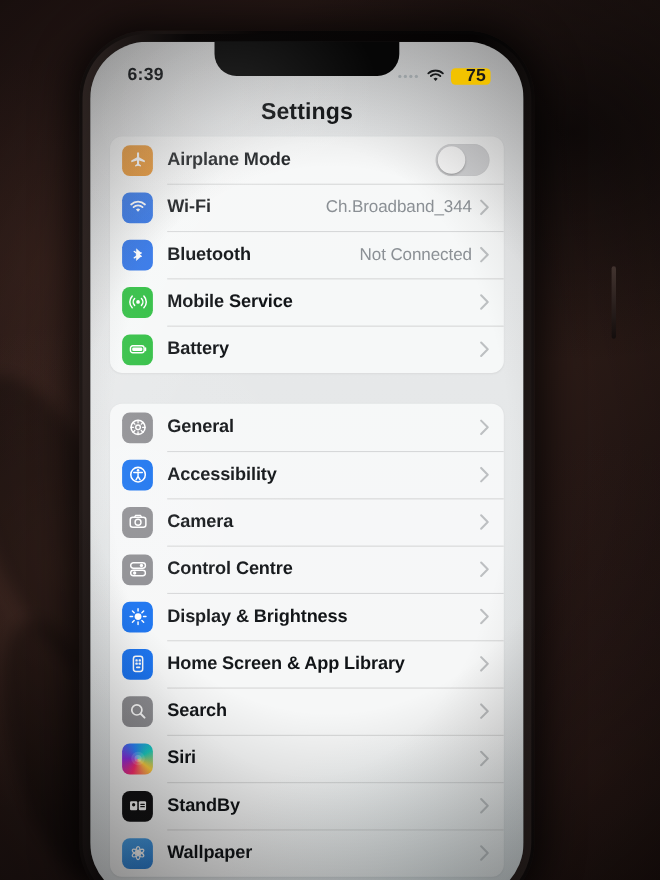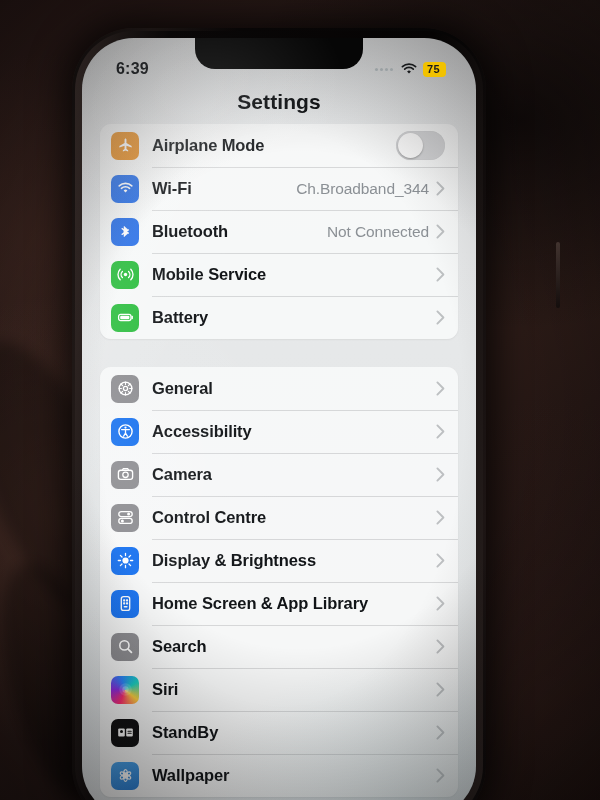--- a/index.html
+++ b/index.html
@@ -85,22 +85,22 @@
     position:absolute; top:0; left:0; right:0; height:46px; z-index:5;
     display:flex; align-items:center; justify-content:space-between;
     padding:16px 30px 0 34px;
   }
   .clock{ font-size:16px; font-weight:700; letter-spacing:.2px; color:#16181a; }
   .status-right{ display:flex; align-items:center; gap:6px; }
   .dots{ display:flex; gap:2px; align-items:center; padding-right:2px;}
   .dots i{ width:3px; height:3px; border-radius:50%; background:#9aa0a3; display:block;}
   .wifi-glyph svg{ display:block; }
   .batt{
-    background:#f2c200; color:#1a1a1a; font-size:11px; font-weight:700;
-    border-radius:4px; padding:1px 4px 1px 2px; letter-spacing:.3px;
+    background:#f2c200; color:#1a1a1a; font-size:16px; font-weight:700;
+    border-radius:4px; padding:1px 4px 1px 14px; letter-spacing:.3px;
     min-width:23px; text-align:center; line-height:13px;
   }
 
   
   .nav-title{
     position:absolute; top:52px; left:0; right:0; text-align:center;
     font-size:21px; font-weight:700; letter-spacing:.1px; color:#0d0f11; z-index:4;
   }
 
   

